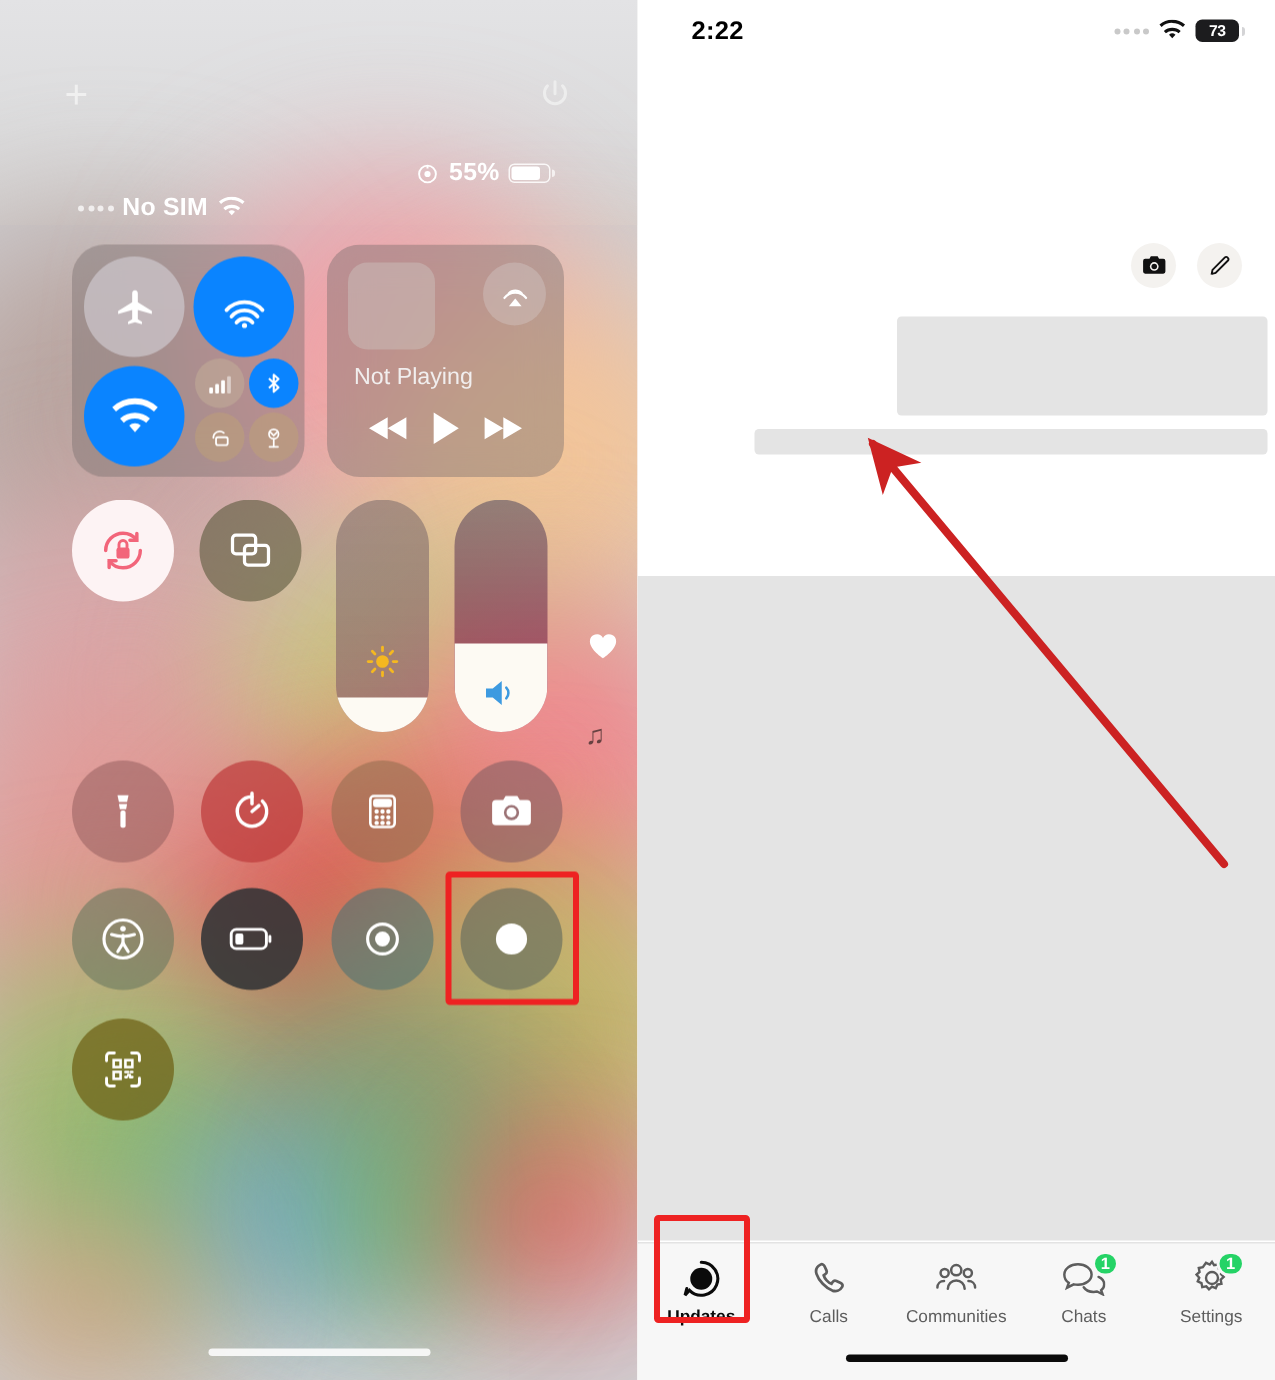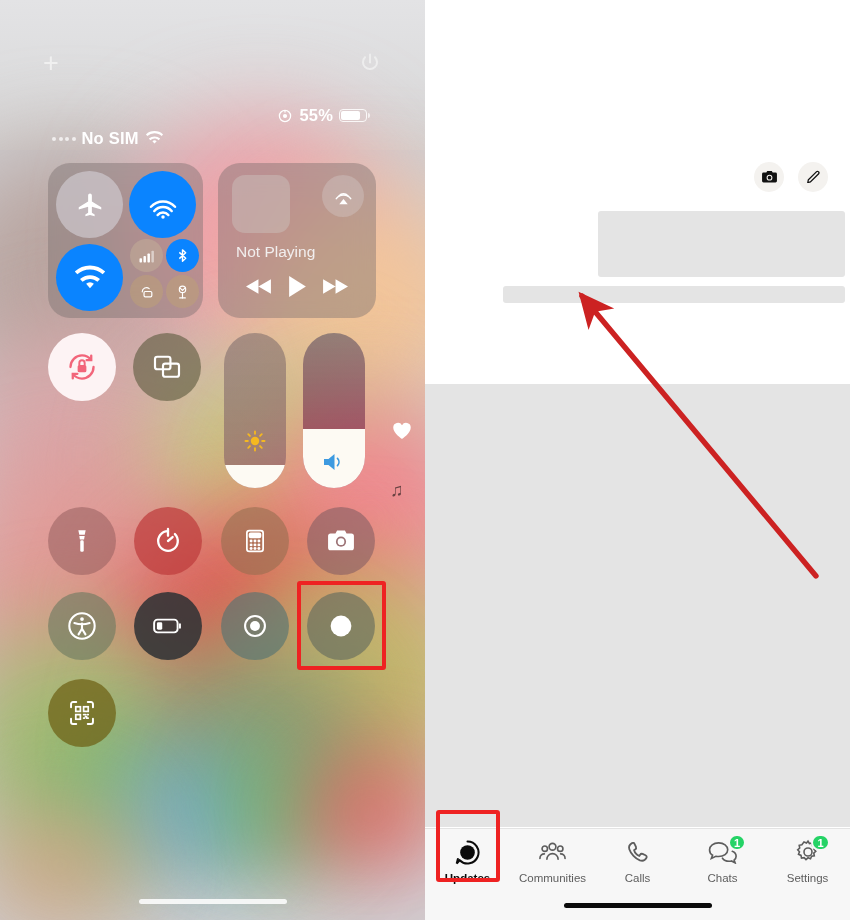--- a/index.html
+++ b/index.html
@@ -442,20 +442,41 @@
           </g>
       </svg>
     </div>
 
     <div class="hl-box hl-cc"></div>
     <div class="home-indicator"></div>
   </div>
 
   <div class="right-panel">
 
+    <div class="ios-status">
+      <div class="ios-time">2:22</div>
+      <div class="ios-right">
+        <span class="ios-dots">
+            <i></i>
+            <i></i>
+            <i></i>
+            <i></i>
+          </span>
+        <span style="display:inline-flex;">
+          <svg viewBox="0 0 20 16" width="19" height="15" fill="#111">
+            <path d="M10 13.4l2.3-2.6a3.4 3.4 0 0 0-4.6 0L10 13.4z"></path>
+            <path d="M10 8.1c1.7 0 3.3.6 4.5 1.7l1.5-1.7A9 9 0 0 0 10 5.8a9 9 0 0 0-6 2.3l1.5 1.7A6.7 6.7 0 0 1 10 8.1z"></path>
+            <path d="M10 2.4c2.9 0 5.6 1.1 7.6 2.9l1.5-1.7A13.3 13.3 0 0 0 10 .1 13.3 13.3 0 0 0 .9 3.6l1.5 1.7A11.2 11.2 0 0 1 10 2.4z"></path>
+          </svg>
+        </span>
+        <span class="batt-dark">
+          <span>73</span>
+        </span>
+      </div>
+    </div>
 
     <div class="wa-hdr-actions">
       <span class="act">
         <svg viewBox="0 0 24 22" width="17" height="16" fill="#111">
           <path d="M8.8 2.4h6.4l1.3 2.3h4a2 2 0 0 1 2 2v10a2 2 0 0 1-2 2H3.5a2 2 0 0 1-2-2v-10a2 2 0 0 1 2-2h4l1.3-2.3z"></path>
           <circle cx="12" cy="11.9" r="4.1" fill="#f4f2ef"></circle>
             <circle cx="12" cy="11.9" r="2.6" fill="#111"></circle>
         </svg>
       </span>
       <span class="act">
@@ -476,47 +497,47 @@
     <div class="tabbar">
       <div class="tabs">
         <div class="tab active">
           <div class="ticon">
             <svg viewBox="0 0 28 28" width="27" height="27">
               <circle cx="14" cy="14" r="7.6" fill="#0b0b0b"></circle>
               <path d="M14 2.6a11.4 11.4 0 1 1-8.1 19.4l-3.1 3.4 1.2-4.6" fill="none" stroke="#0b0b0b" stroke-width="2.1" stroke-linecap="round"></path>
             </svg>
           </div>
           <div class="tlabel">Updates</div>
+        </div>
+
+        <div class="tab">
+          <div class="ticon">
+            <svg viewBox="0 0 26 26" width="25" height="25" fill="none" stroke="#5d5d5d" stroke-width="1.9" stroke-linecap="round">
+              <path d="M7.3 3.2c1.1-.6 2.2-.1 2.7 1l1.4 3c.4 1 .1 2-.8 2.6l-1.1.8c.6 2.3 3 5 5.4 5.9l.8-1.2c.6-.9 1.6-1.2 2.6-.8l3 1.4c1.1.5 1.6 1.6 1 2.7-1.3 2.4-4 3.5-6.8 2.6C10.9 19.4 6 14.3 4.5 9.6 3.7 7 4.9 4.5 7.3 3.2z"></path>
+            </svg>
+          </div>
+          <div class="tlabel">Calls</div>
         </div>
 
         <div class="tab">
           <div class="ticon">
             <svg viewBox="0 0 30 24" width="29" height="24" fill="none" stroke="#5d5d5d" stroke-width="1.7" stroke-linecap="round">
               <circle cx="15" cy="6.6" r="3.5"></circle>
                 <circle cx="7" cy="8.6" r="2.8"></circle>
                 <circle cx="23" cy="8.6" r="2.8"></circle>
               <path d="M9.2 19.5c0-3.3 2.6-5.8 5.8-5.8s5.8 2.5 5.8 5.8"></path>
               <path d="M2 18.6c0-2.7 2-4.6 4.6-4.6"></path>
                 <path d="M28 18.6c0-2.7-2-4.6-4.6-4.6"></path>
             </svg>
           </div>
           <div class="tlabel">Communities</div>
         </div>
 
         <div class="tab">
           <div class="ticon">
-            <svg viewBox="0 0 26 26" width="25" height="25" fill="none" stroke="#5d5d5d" stroke-width="1.9" stroke-linecap="round">
-              <path d="M7.3 3.2c1.1-.6 2.2-.1 2.7 1l1.4 3c.4 1 .1 2-.8 2.6l-1.1.8c.6 2.3 3 5 5.4 5.9l.8-1.2c.6-.9 1.6-1.2 2.6-.8l3 1.4c1.1.5 1.6 1.6 1 2.7-1.3 2.4-4 3.5-6.8 2.6C10.9 19.4 6 14.3 4.5 9.6 3.7 7 4.9 4.5 7.3 3.2z"></path>
-            </svg>
-          </div>
-          <div class="tlabel">Calls</div>
-        </div>
-
-        <div class="tab">
-          <div class="ticon">
             <svg viewBox="0 0 30 24" width="29" height="24" fill="none" stroke="#5d5d5d" stroke-width="1.7" stroke-linecap="round">
               <path d="M11 2.5c5.3 0 9.4 3.1 9.4 7.1 0 4-4.1 7.1-9.4 7.1-1 0-2-.1-2.9-.3l-4.6 2.3 1.2-3.4C2.5 14 1.6 12 1.6 9.6c0-4 4.1-7.1 9.4-7.1z"></path>
               <path d="M15 18.4c1.2 1.9 3.8 3.2 6.8 3.2.8 0 1.6-.1 2.4-.3l3.8 1.9-1-2.8c1.3-1 2.1-2.4 2.1-4 0-2.2-1.6-4.1-3.9-5.1"></path>
             </svg>
             <span class="badge">1</span>
           </div>
           <div class="tlabel">Chats</div>
         </div>
 
         <div class="tab">

